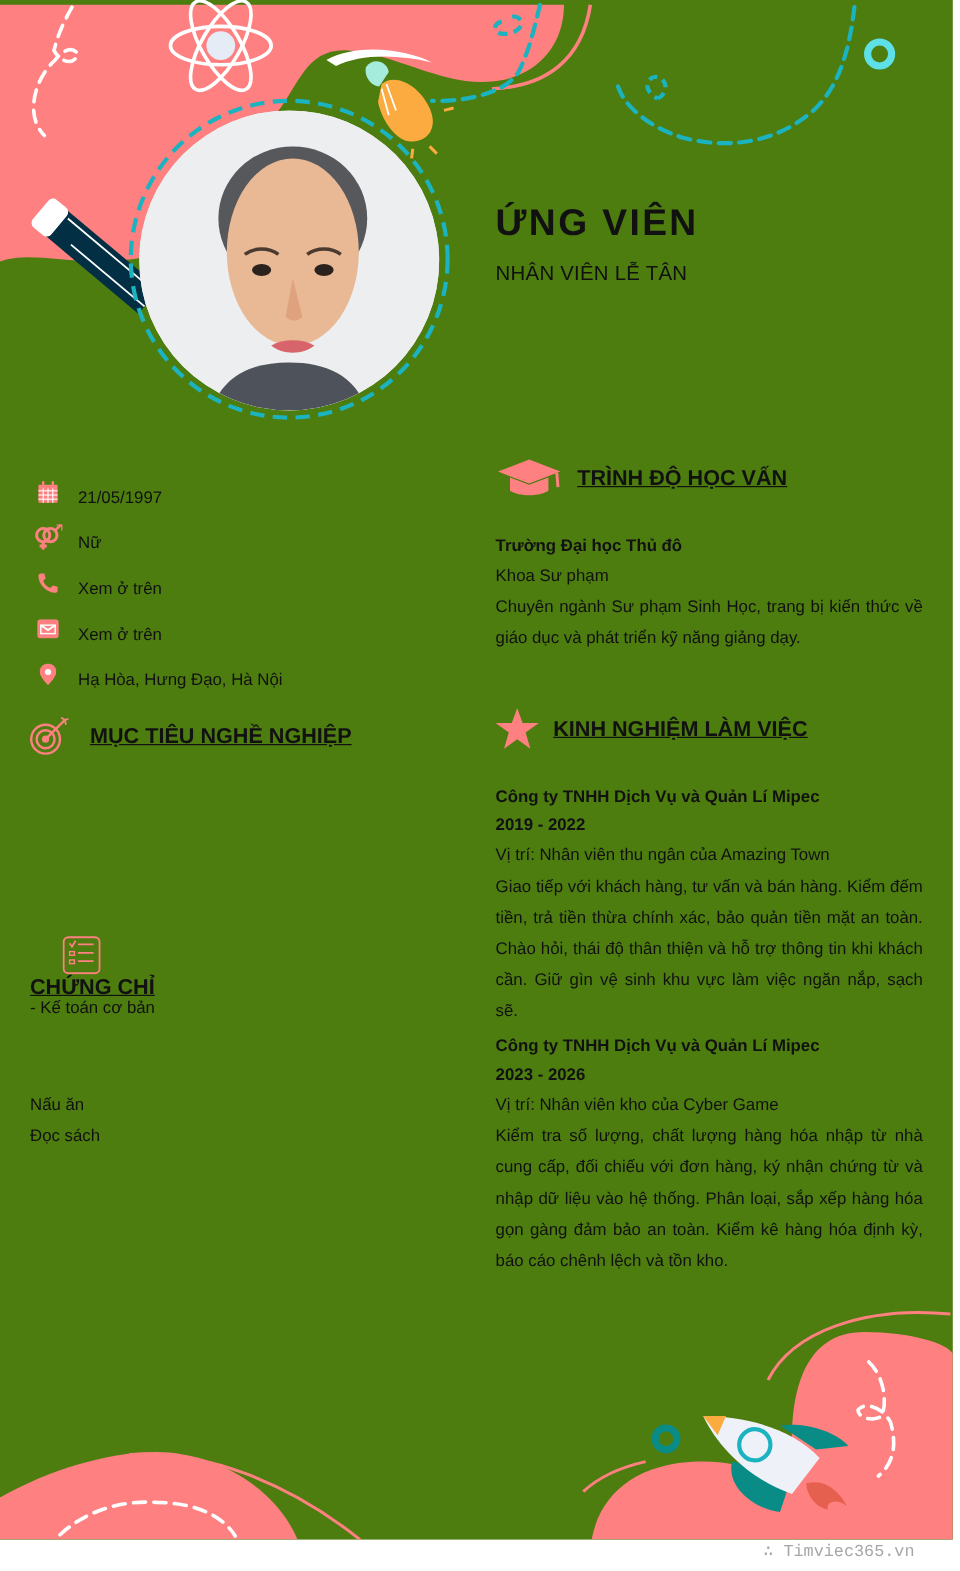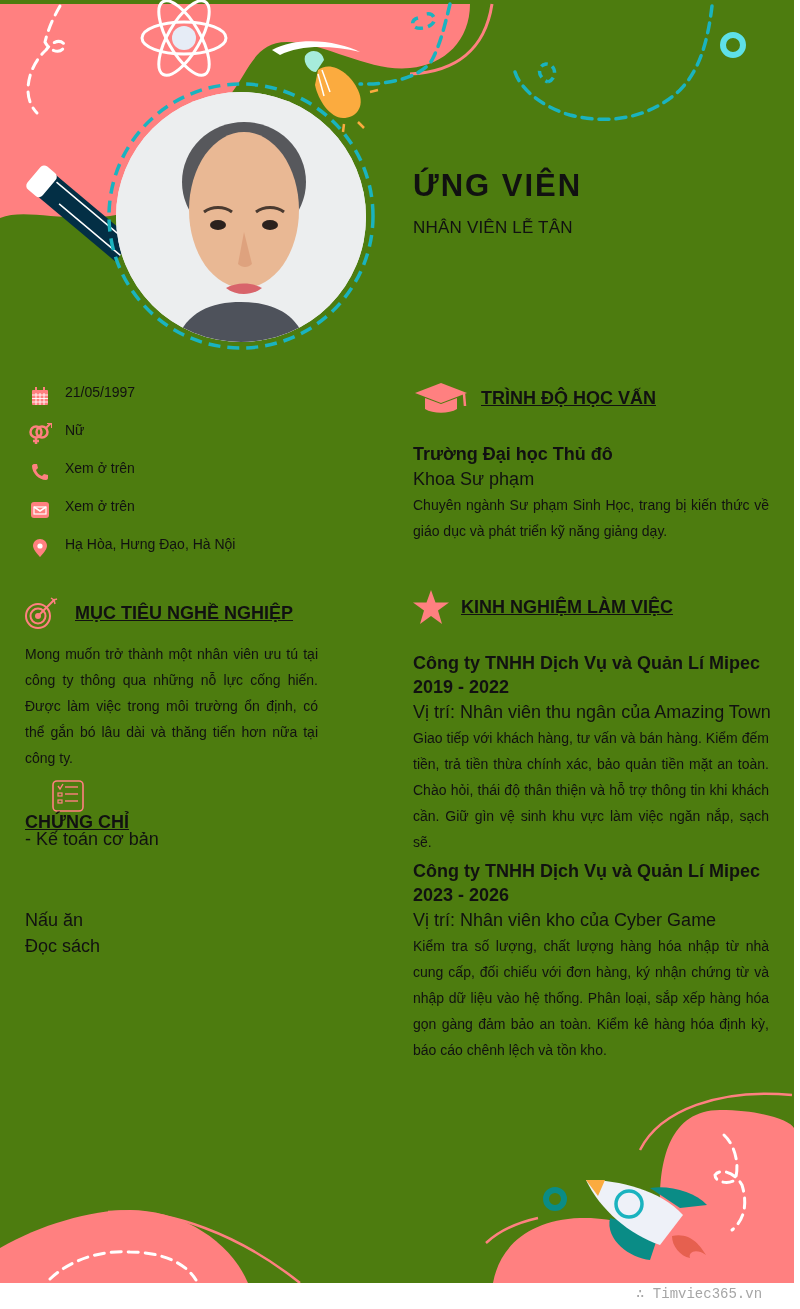--- a/index.html
+++ b/index.html
@@ -6,29 +6,29 @@
   body { width: 800px; height: 1309px; position: relative; overflow: hidden; font-family: "Liberation Sans", "DejaVu Sans", sans-serif; color: #111; }
   .page { position: absolute; left: 0; top: 0; width: 794px; height: 1283px; background: #4d7c0f; overflow: hidden; }
   .deco { position: absolute; left: 0; top: 0; width: 794px; height: 1283px; }
 
   .photo { position: absolute; left: 116px; top: 92px; width: 250px; height: 250px; border-radius: 50%; overflow: hidden; background: #eceeef; }
 
   .name { position: absolute; left: 413px; top: 168px; font-size: 31px; font-weight: 700; letter-spacing: 2px; color: #111; }
   .role { position: absolute; left: 413px; top: 218px; font-size: 17px; color: #111; letter-spacing: 0.2px; }
 
   .info-list { position: absolute; left: 28px; top: 384px; }
-  .info-row { display: flex; align-items: flex-start; height: 38px; }
+  .info-row { display: flex; align-items: flex-end; height: 38px; }
   .info-row .ic { width: 24px; height: 24px; display: flex; align-items: center; justify-content: center; margin-right: 13px; }
   .info-row .tx { font-size: 14px; color: #111; }
 
   .sec-head { position: absolute; display: flex; align-items: center; text-decoration: underline; }
   .sec-head .h { font-size: 18px; font-weight: 700; color: #111; }
 
   .para { position: absolute; font-size: 14px; line-height: 26px; color: #111; text-align: justify; }
-  .plain { position: absolute; font-size: 18px; line-height: 26px; color: #111; }
+  .plain { position: absolute; font-size: 14px; line-height: 26px; color: #111; }
   .bold { font-weight: 700; }
 
   .watermark { position: absolute; left: 636px; top: 1285px; font-family: "Liberation Mono", "DejaVu Sans Mono", monospace; font-size: 14px; color: #a6a6a6; }
 </style>
 </head>
 <body>
 
 <div class="page">
 
   <svg class="deco" viewBox="0 0 794 1283" xmlns="http://www.w3.org/2000/svg">
@@ -176,21 +176,20 @@
       <svg width="36" height="34" viewBox="0 0 36 34">
           <circle cx="14" cy="20" r="12" fill="none" stroke="#ff8080" stroke-width="2"></circle>
           <circle cx="14" cy="20" r="7.5" fill="none" stroke="#ff8080" stroke-width="2"></circle>
           <circle cx="14" cy="20" r="3" fill="#ff8080"></circle>
           <line x1="14" y1="20" x2="30" y2="4" stroke="#ff8080" stroke-width="2"></line>
           <path d="M27,2 L30,4 L33,3 M28,6 L30,4 L31,8" stroke="#ff8080" stroke-width="1.5" fill="none"></path>
         </svg>
     </span>
     <span class="h">MỤC TIÊU NGHỀ NGHIỆP</span>
   </div>
-  <div class="para" style="left:25px; top:641px; width:293px;">Mong muốn trở thành một nhân viên ưu tú tại công ty thông qua những nỗ lực cống hiến. Được làm việc trong môi trường ổn định, có thể gắn bó lâu dài và thăng tiến hơn nữa tại công ty.</div>
 
   <div class="sec-head" style="left:25px; top:780px;flex-direction:column;">
     <span style="width:32px;height:32px;margin-right:18px;display:inline-block;">
       <svg width="32" height="32" viewBox="0 0 32 32">
           <rect x="1" y="1" width="30" height="30" rx="4" fill="none" stroke="#ff8080" stroke-width="1.6"></rect>
           <path d="M6,6 L8,9 L11,4" fill="none" stroke="#ff8080" stroke-width="1.4"></path>
           <rect x="6" y="13" width="4" height="3" fill="none" stroke="#ff8080" stroke-width="1.2"></rect>
           <rect x="6" y="20" width="4" height="3" fill="none" stroke="#ff8080" stroke-width="1.2"></rect>
           <line x1="13" y1="7" x2="26" y2="7" stroke="#ff8080" stroke-width="1.4"></line>
           <line x1="13" y1="14" x2="26" y2="14" stroke="#ff8080" stroke-width="1.4"></line>

